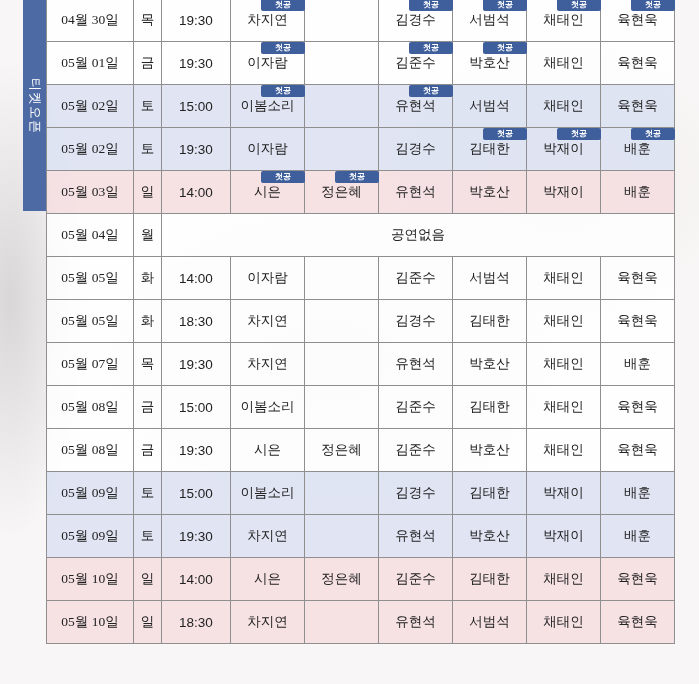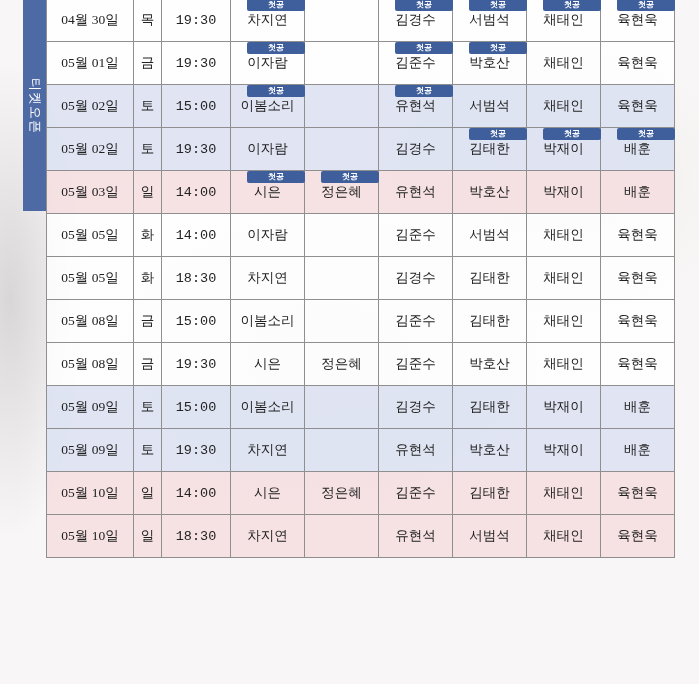--- a/index.html
+++ b/index.html
@@ -24,30 +24,30 @@
     position:absolute; left:46px; top:-2px;
     border-collapse:collapse; table-layout:fixed;
   }
   table.schedule td {
     border:1px solid #8f8f8f;
     height:42px; padding:0; text-align:center; vertical-align:middle;
     position:relative; color:#222; font-size:13.5px;
   }
   .c-date { width:86px; font-family:Liberation Serif, serif; font-size:14px; }
   .c-day { width:27px; font-family:"DejaVu Serif", serif; font-size:14px; }
-  .c-time { width:68px; font-family:Liberation Mono, monospace; font-size:14px; }
+  .c-time { width:68px; font-family:Liberation Sans, sans-serif; font-size:14px; }
   .c-p { width:73px; }
   tr.white td { background:rgba(255,255,255,0.82); }
   tr.sat td { background:rgba(220,225,242,0.88); }
   tr.sun td { background:rgba(245,222,224,0.88); }
   td.noshow { font-size:11px; }
   .badge {
     position:absolute; right:-1px; top:0px;
     background:#3f5f9c; color:#fff; font-size:8px; line-height:12px;
-    padding:0 21px; border-radius:2px; font-weight:bold;
+    padding:0 14px; border-radius:2px; font-weight:bold;
   }
 </style>
 </head>
 <body>
 
 <div class="sidebar">
   <span class="sidebar-label">티켓오픈</span>
 </div>
 
 <table class="schedule">
@@ -101,40 +101,56 @@
         <td class="c-day">일</td>
         <td class="c-time">14:00</td>
         <td class="c-p"><span>시은</span><span class="badge">첫공</span></td>
         <td class="c-p"><span>정은혜</span><span class="badge">첫공</span></td>
         <td class="c-p"><span>유현석</span></td>
         <td class="c-p"><span>박호산</span></td>
         <td class="c-p"><span>박재이</span></td>
         <td class="c-p"><span>배훈</span></td>
       </tr>
       <tr class="white">
+        <td class="c-date">05월 04일</td>
+        <td class="c-day">월</td>
+        <td class="noshow" colspan="7">공연없음</td>
+      </tr>
+      <tr class="white">
         <td class="c-date">05월 05일</td>
         <td class="c-day">화</td>
         <td class="c-time">14:00</td>
         <td class="c-p"><span>이자람</span></td>
         <td class="c-p"><span></span></td>
         <td class="c-p"><span>김준수</span></td>
         <td class="c-p"><span>서범석</span></td>
         <td class="c-p"><span>채태인</span></td>
         <td class="c-p"><span>육현욱</span></td>
       </tr>
       <tr class="white">
         <td class="c-date">05월 05일</td>
         <td class="c-day">화</td>
         <td class="c-time">18:30</td>
         <td class="c-p"><span>차지연</span></td>
         <td class="c-p"><span></span></td>
         <td class="c-p"><span>김경수</span></td>
         <td class="c-p"><span>김태한</span></td>
         <td class="c-p"><span>채태인</span></td>
         <td class="c-p"><span>육현욱</span></td>
+      </tr>
+      <tr class="white">
+        <td class="c-date">05월 07일</td>
+        <td class="c-day">목</td>
+        <td class="c-time">19:30</td>
+        <td class="c-p"><span>차지연</span></td>
+        <td class="c-p"><span></span></td>
+        <td class="c-p"><span>유현석</span></td>
+        <td class="c-p"><span>박호산</span></td>
+        <td class="c-p"><span>채태인</span></td>
+        <td class="c-p"><span>배훈</span></td>
       </tr>
       <tr class="white">
         <td class="c-date">05월 08일</td>
         <td class="c-day">금</td>
         <td class="c-time">15:00</td>
         <td class="c-p"><span>이봄소리</span></td>
         <td class="c-p"><span></span></td>
         <td class="c-p"><span>김준수</span></td>
         <td class="c-p"><span>김태한</span></td>
         <td class="c-p"><span>채태인</span></td>

